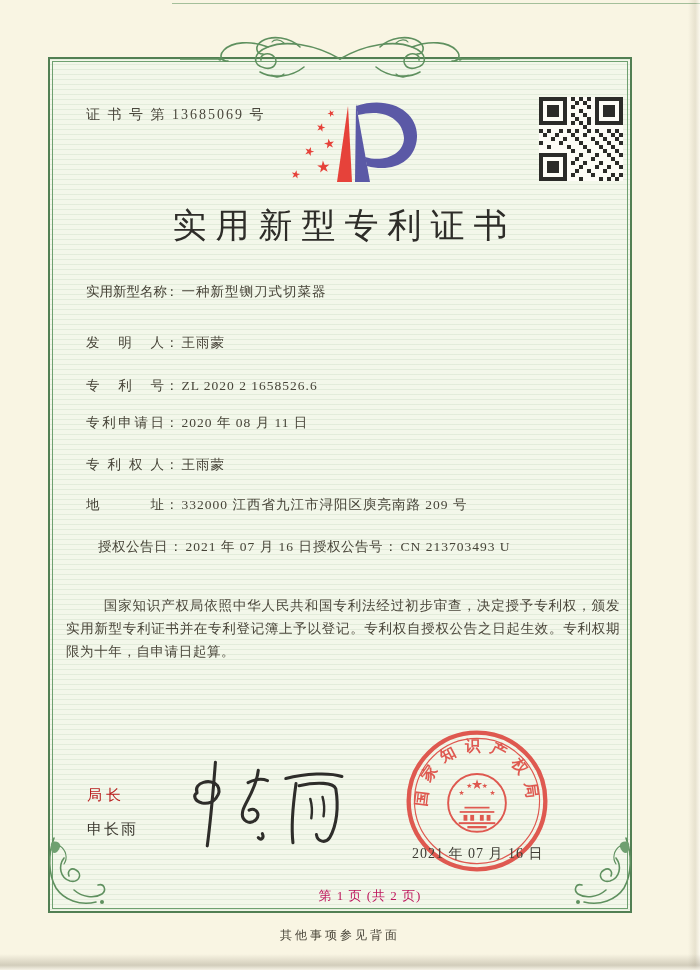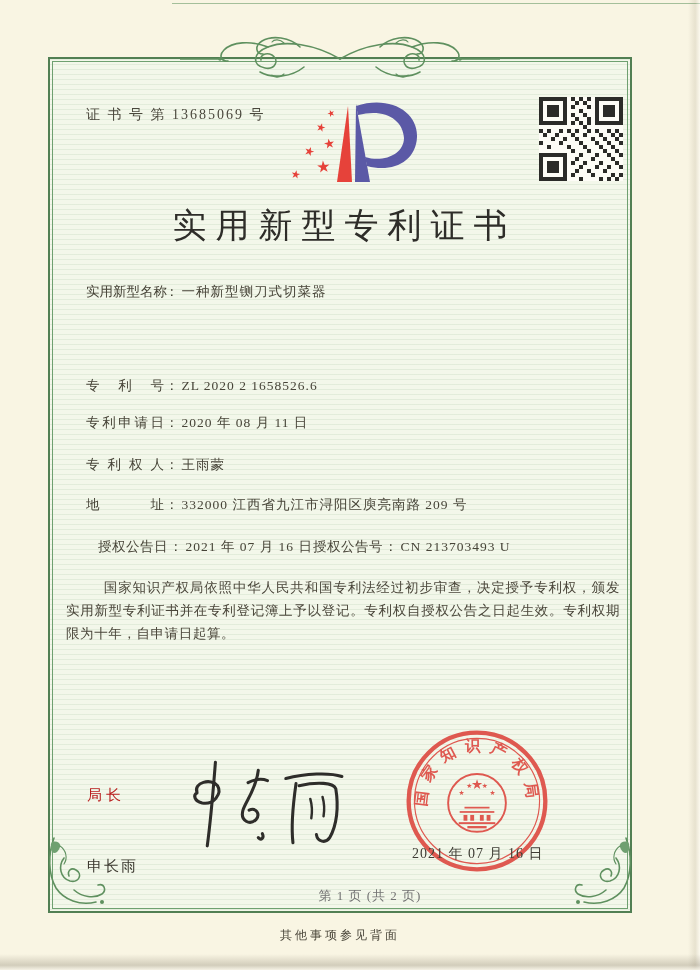--- a/index.html
+++ b/index.html
@@ -47,32 +47,32 @@
   .flabel{display:inline-block;width:78px;text-align:justify;text-align-last:justify;vertical-align:top;}
   .fcolon{display:inline-block;margin:0 3px 0 1px;}
   .fvalue{letter-spacing:1px;}
   .grant{position:absolute;top:538px;height:20px;font-size:13.5px;color:#474438;white-space:nowrap;}
   .grant-date{left:68px;margin-left:30px;}
   .grant-no{left:313px;}
   .grant .glabel{letter-spacing:.5px;}
 
   
   .body-text{
-    position:absolute;left:66px;top:576px;width:554px;
+    position:absolute;left:66px;top:594px;width:554px;
     font-size:13.5px;line-height:23px;color:#4a463a;text-align:justify;letter-spacing:.6px;
   }
   .body-text p{margin:0;text-indent:2.8em;}
 
   
   .director-title{position:absolute;left:87px;top:786px;font-size:15px;letter-spacing:4px;color:#b91c1c;}
-  .director-name{position:absolute;left:87px;top:820px;font-size:15px;letter-spacing:2px;color:#3b382f;margin-top:37px;}
+  .director-name{position:absolute;left:87px;top:820px;font-size:15px;letter-spacing:2px;color:#3b382f;}
   .signature{position:absolute;left:180px;top:752px;width:180px;height:102px;}
   .seal{position:absolute;left:400px;top:724px;width:154px;height:154px;opacity:.9;}
   .seal-date{position:absolute;left:412px;top:845px;font-size:14px;letter-spacing:1px;color:#3e3c34;z-index:3;}
-  .page-indicator{position:absolute;left:48px;top:887px;width:644px;text-align:center;font-size:13px;color:#737373;letter-spacing:1px;}
+  .page-indicator{position:absolute;left:48px;top:887px;width:644px;text-align:center;font-size:13px;color:#be185d;letter-spacing:1px;}
   .footer-note{position:absolute;left:48px;top:927px;width:584px;text-align:center;font-size:12px;color:#4a463a;letter-spacing:3px;}
 </style>
 </head>
 <body>
 
 <div class="page">
 
   <div class="topline"></div>
 
   <div class="frame">
@@ -155,20 +155,23 @@
       M9,18h1v1h-1z M12,18h1v1h-1z M16,18h1v1h-1z
       M8,19h1v1h-1z M13,19h1v1h-1z M18,19h1v1h-1z M20,19h1v1h-1z
       M10,20h1v1h-1z M15,20h1v1h-1z M17,20h1v1h-1z M19,20h1v1h-1z"></path>
   </svg>
 
   <div class="title">实用新型专利证书</div>
 
   <div class="frow" style="top:283px">
     <span class="flabel">实用新型名称</span><span class="fcolon">：</span><span class="fvalue">一种新型铡刀式切菜器</span>
   </div>
+  <div class="frow" style="top:334px">
+    <span class="flabel">发明人</span><span class="fcolon">：</span><span class="fvalue">王雨蒙</span>
+  </div>
   <div class="frow" style="top:377px">
     <span class="flabel">专利号</span><span class="fcolon">：</span><span class="fvalue">ZL 2020 2 1658526.6</span>
   </div>
   <div class="frow" style="top:414px">
     <span class="flabel">专利申请日</span><span class="fcolon">：</span><span class="fvalue">2020 年 08 月 11 日</span>
   </div>
   <div class="frow" style="top:456px">
     <span class="flabel">专利权人</span><span class="fcolon">：</span><span class="fvalue">王雨蒙</span>
   </div>
   <div class="frow" style="top:496px">

